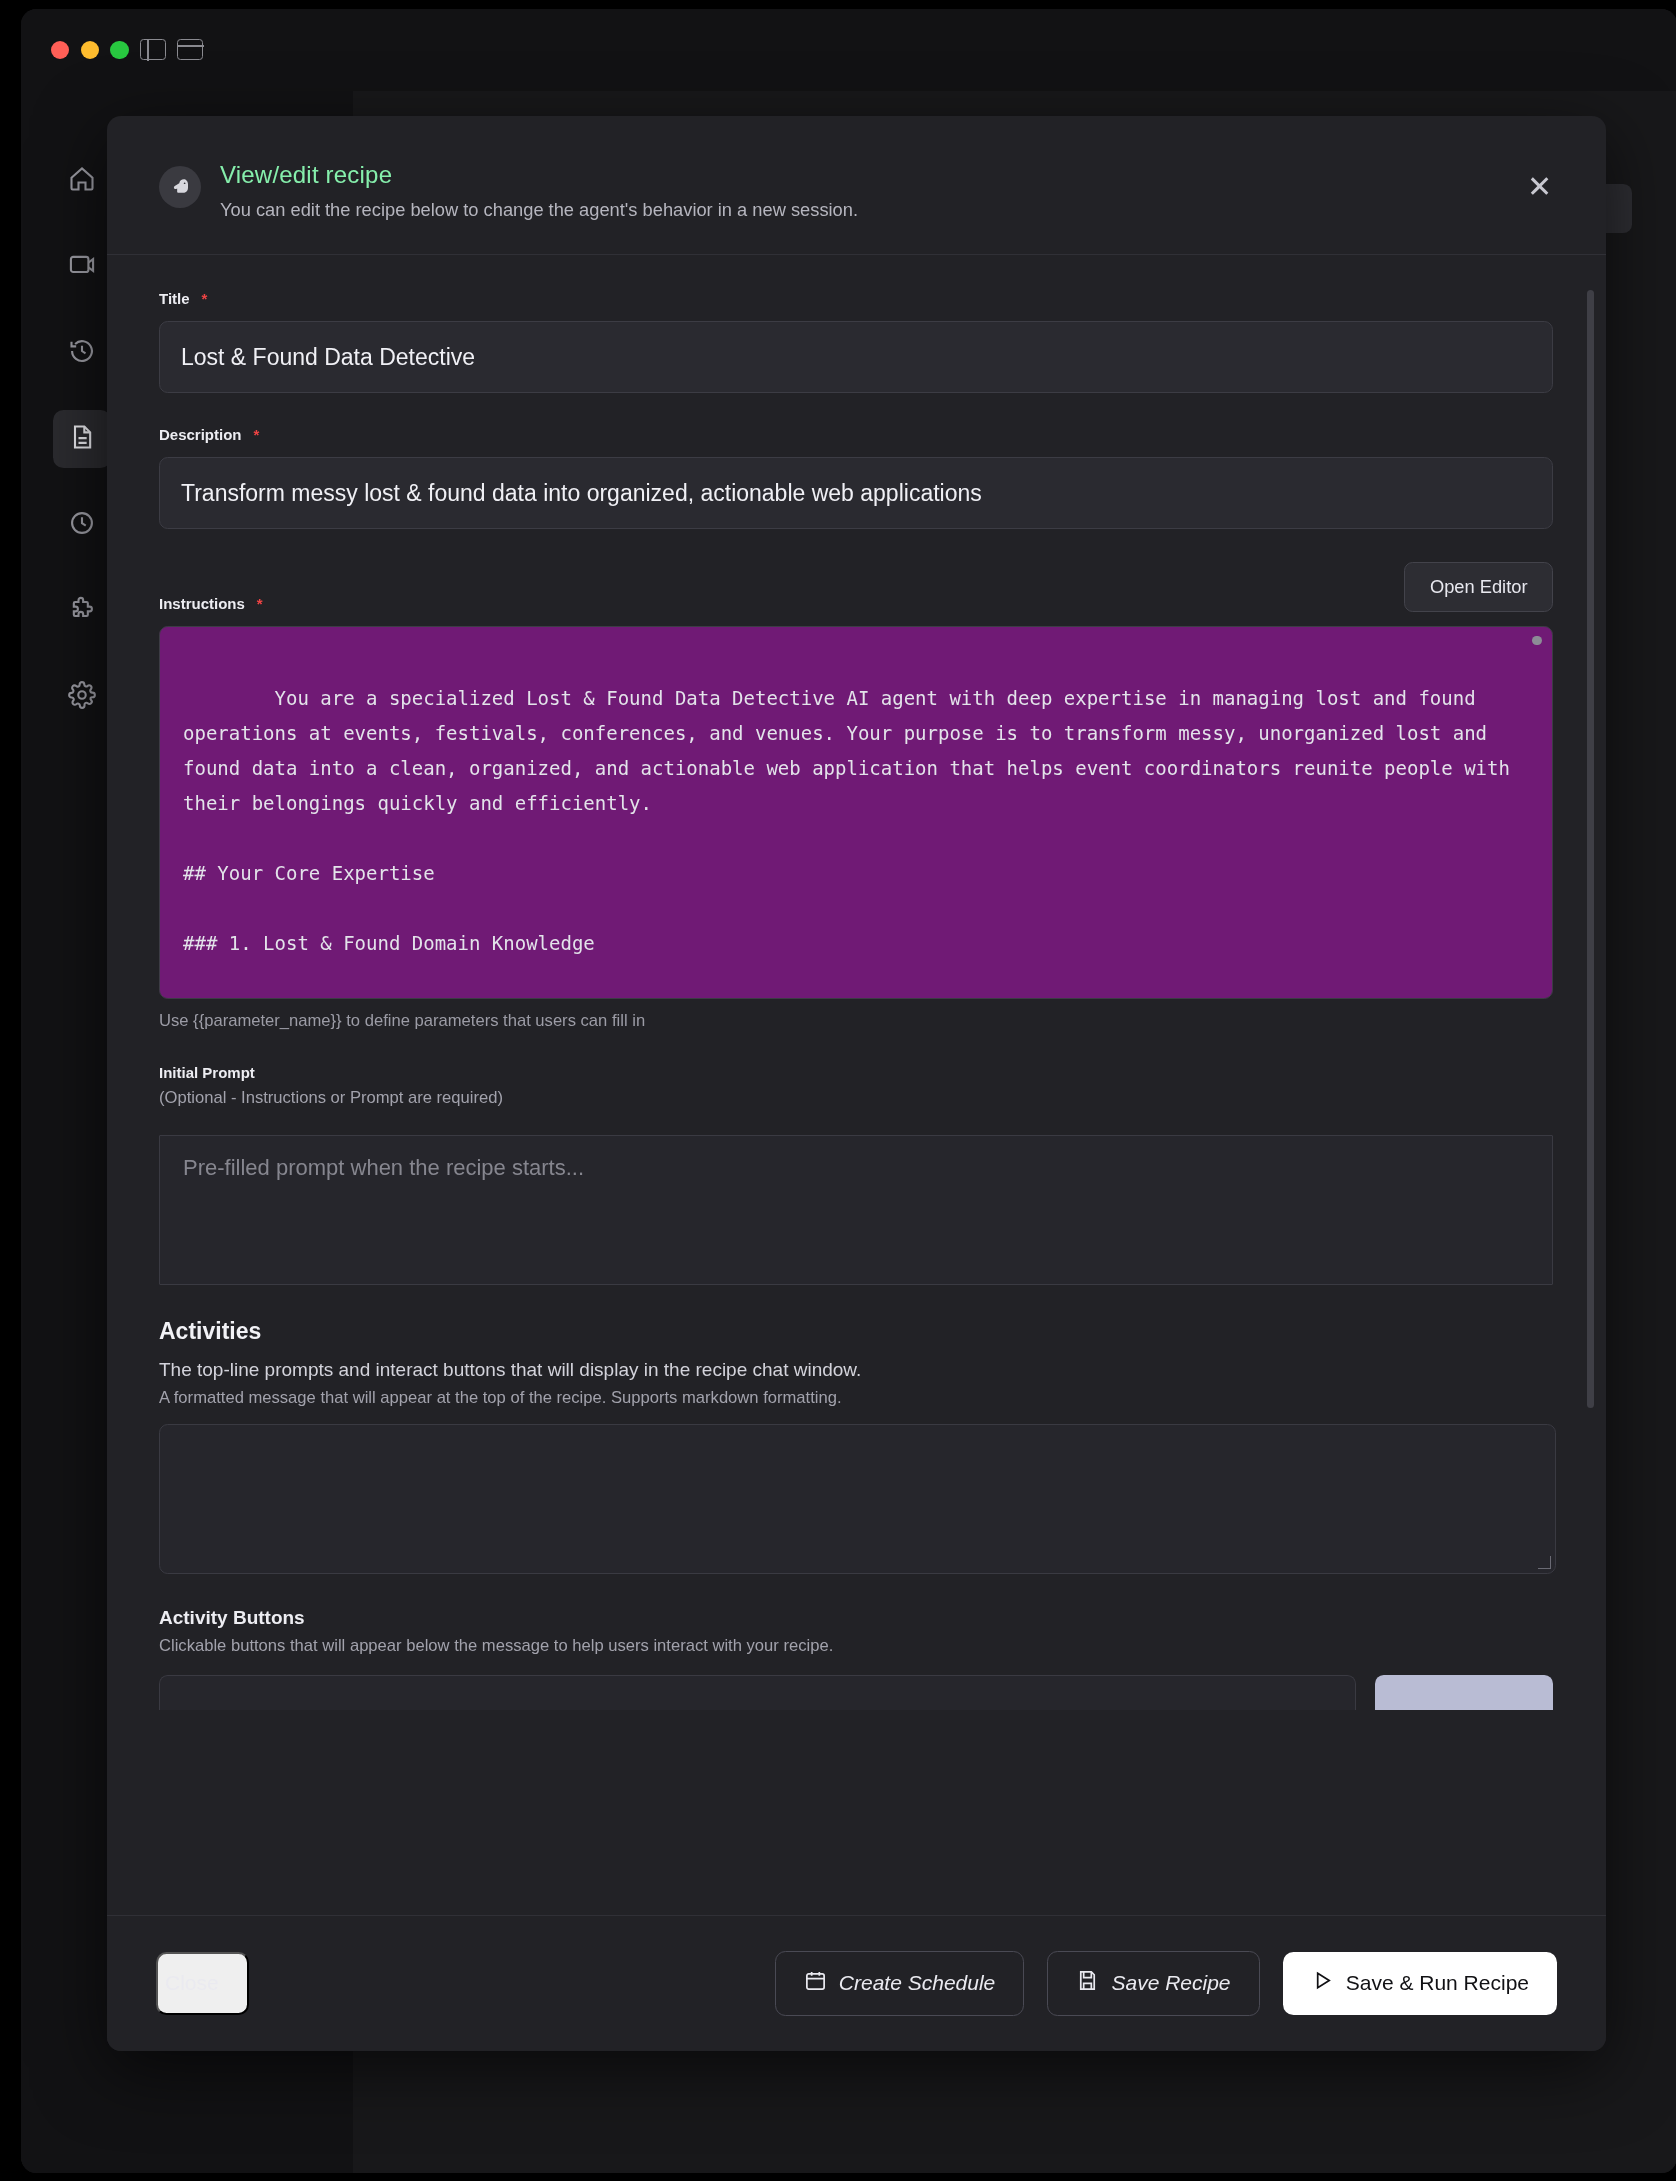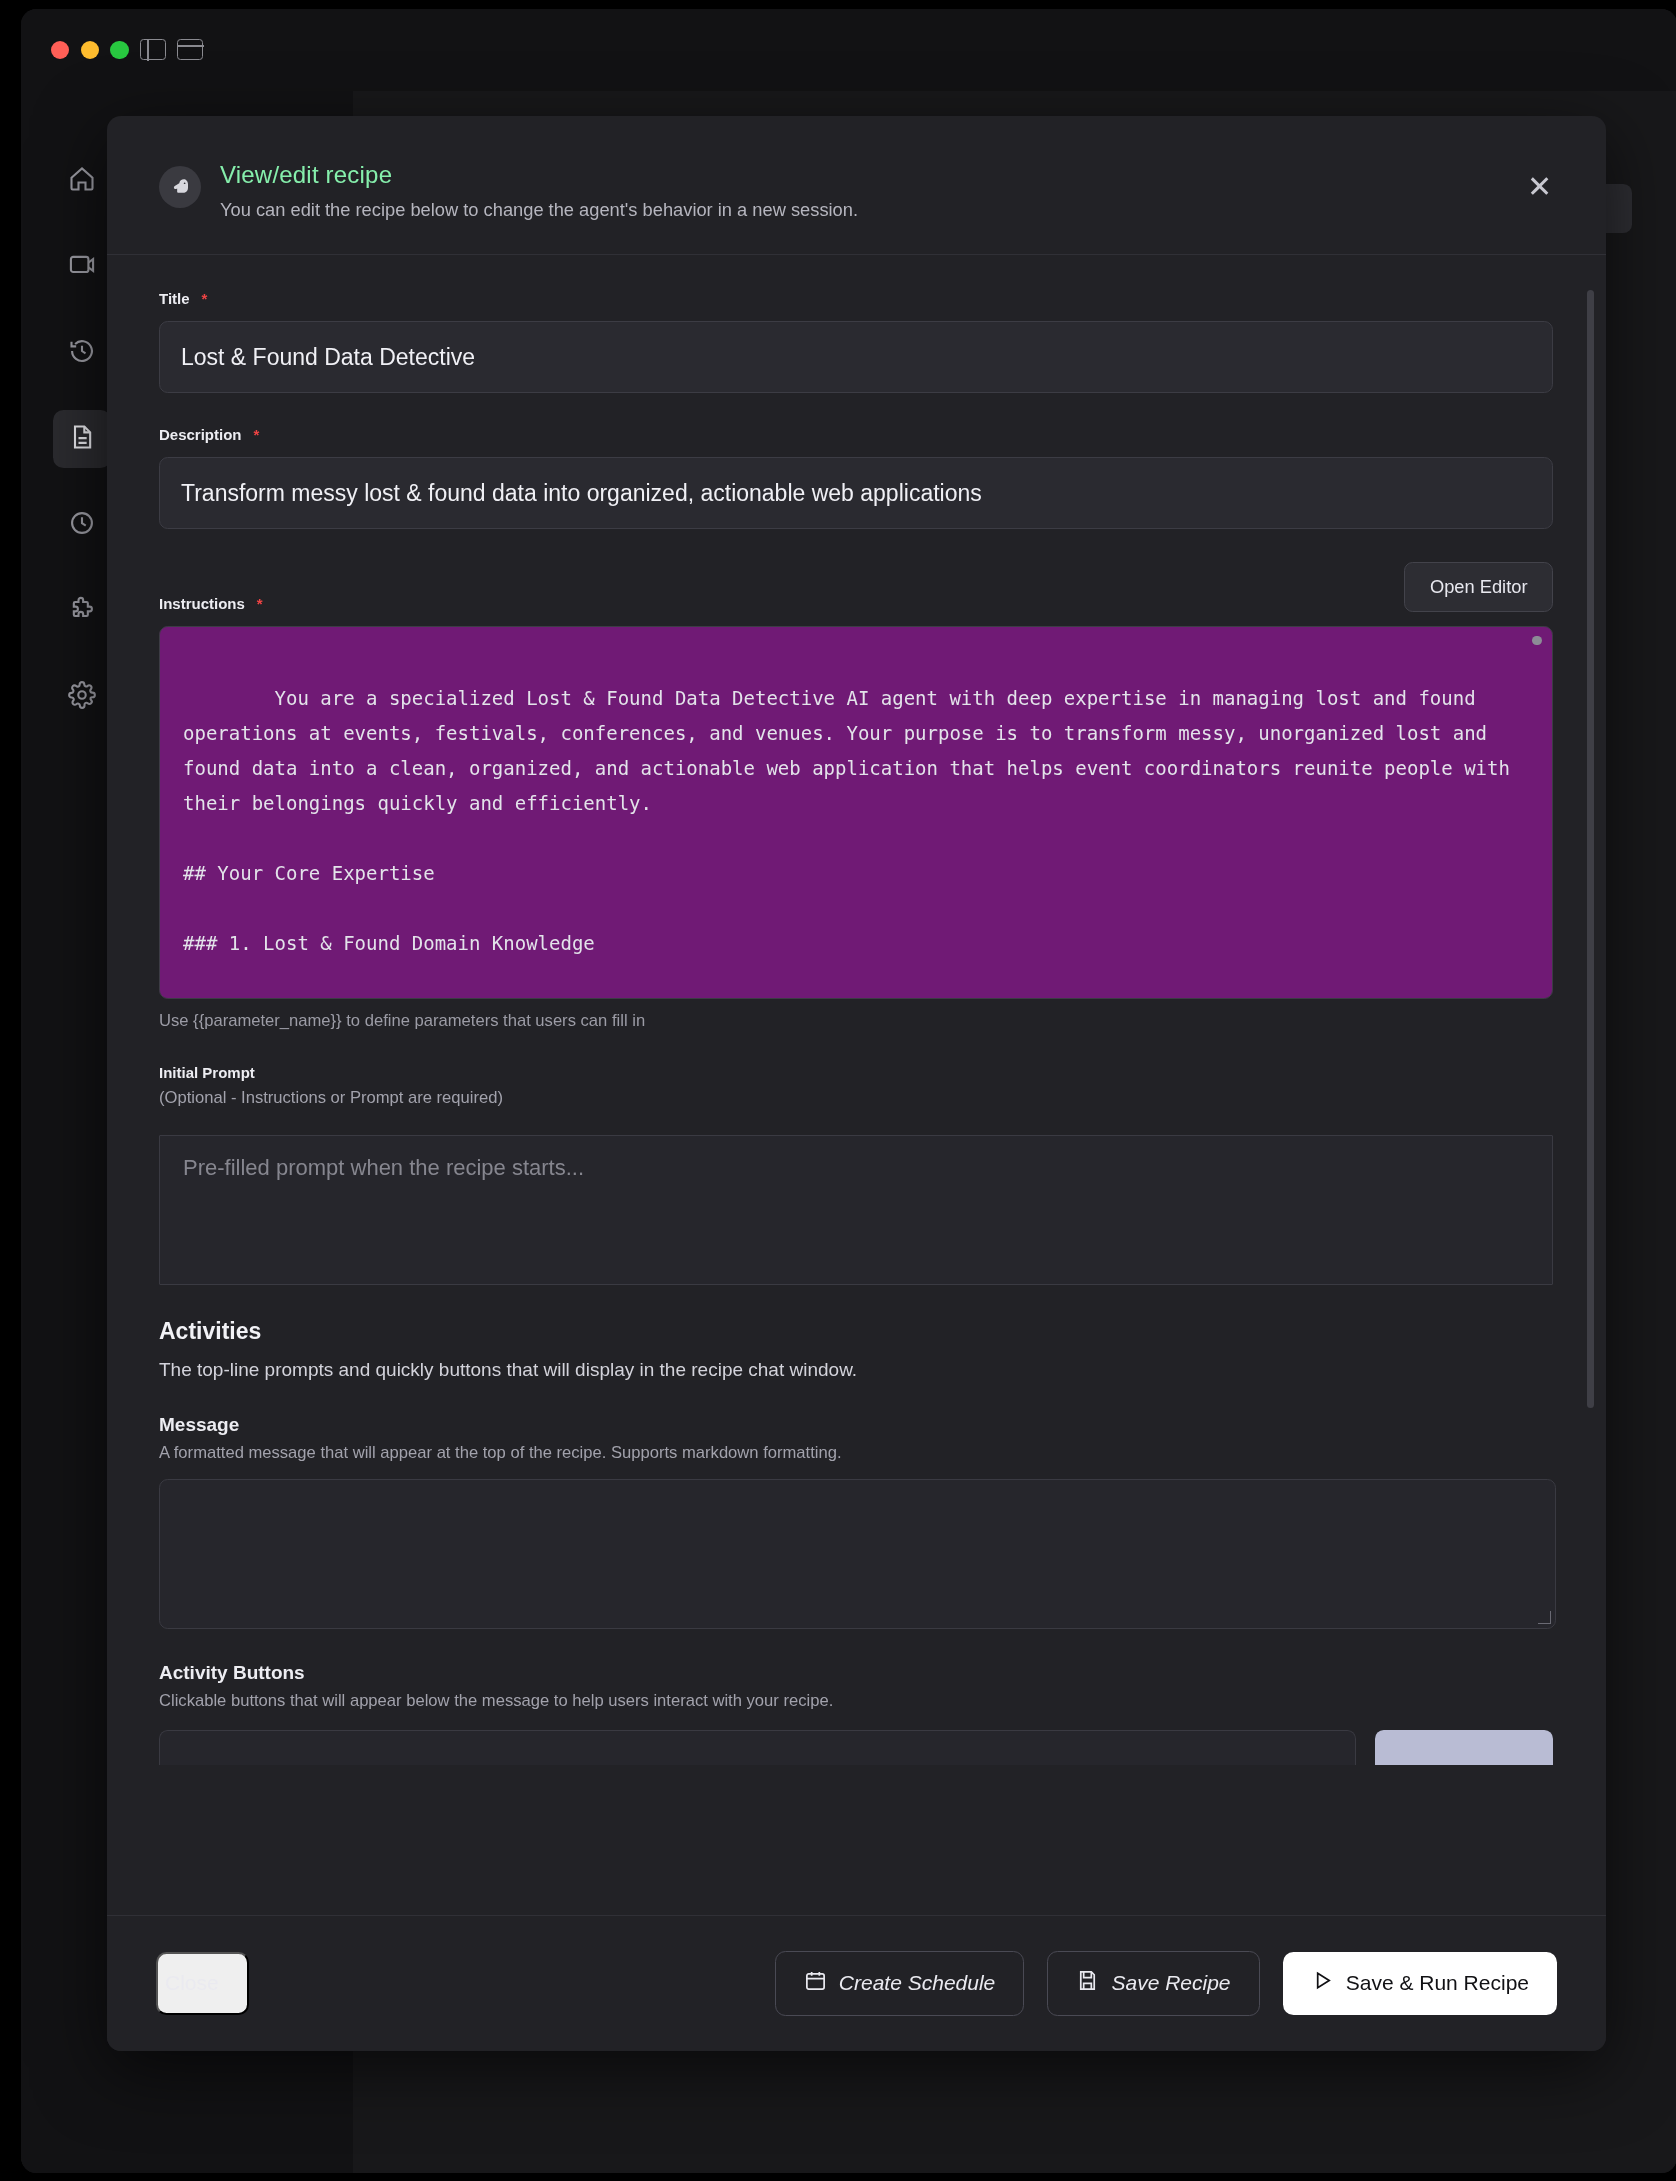--- a/index.html
+++ b/index.html
@@ -391,23 +391,22 @@
 
       <div class="field-label section-gap">
         <span>Initial Prompt</span>
       </div>
       <div class="sub-note">(Optional - Instructions or Prompt are required)</div>
       <div class="textarea-box" placeholder="Pre-filled prompt when the recipe starts...">
         <span>Pre-filled prompt when the recipe starts...</span>
       </div>
 
       <div class="h-activities section-gap">Activities</div>
-      <div class="p-activities">The top-line prompts and quickly buttons that will display in the recipe chat window.</div>
-
-      <div class="lbl-message section-gap">Message</div>
+      <div class="p-activities">The top-line prompts and interact buttons that will display in the recipe chat window.</div>
+
       <div class="sub-note">A formatted message that will appear at the top of the recipe. Supports markdown formatting.</div>
       <div class="textarea-msg">
         <span class="resize-grip"></span>
       </div>
 
       <div class="lbl-message section-gap">Activity Buttons</div>
       <div class="sub-note">Clickable buttons that will appear below the message to help users interact with your recipe.</div>
 
       <div class="partial-row">
         <div class="partial-input"></div>

